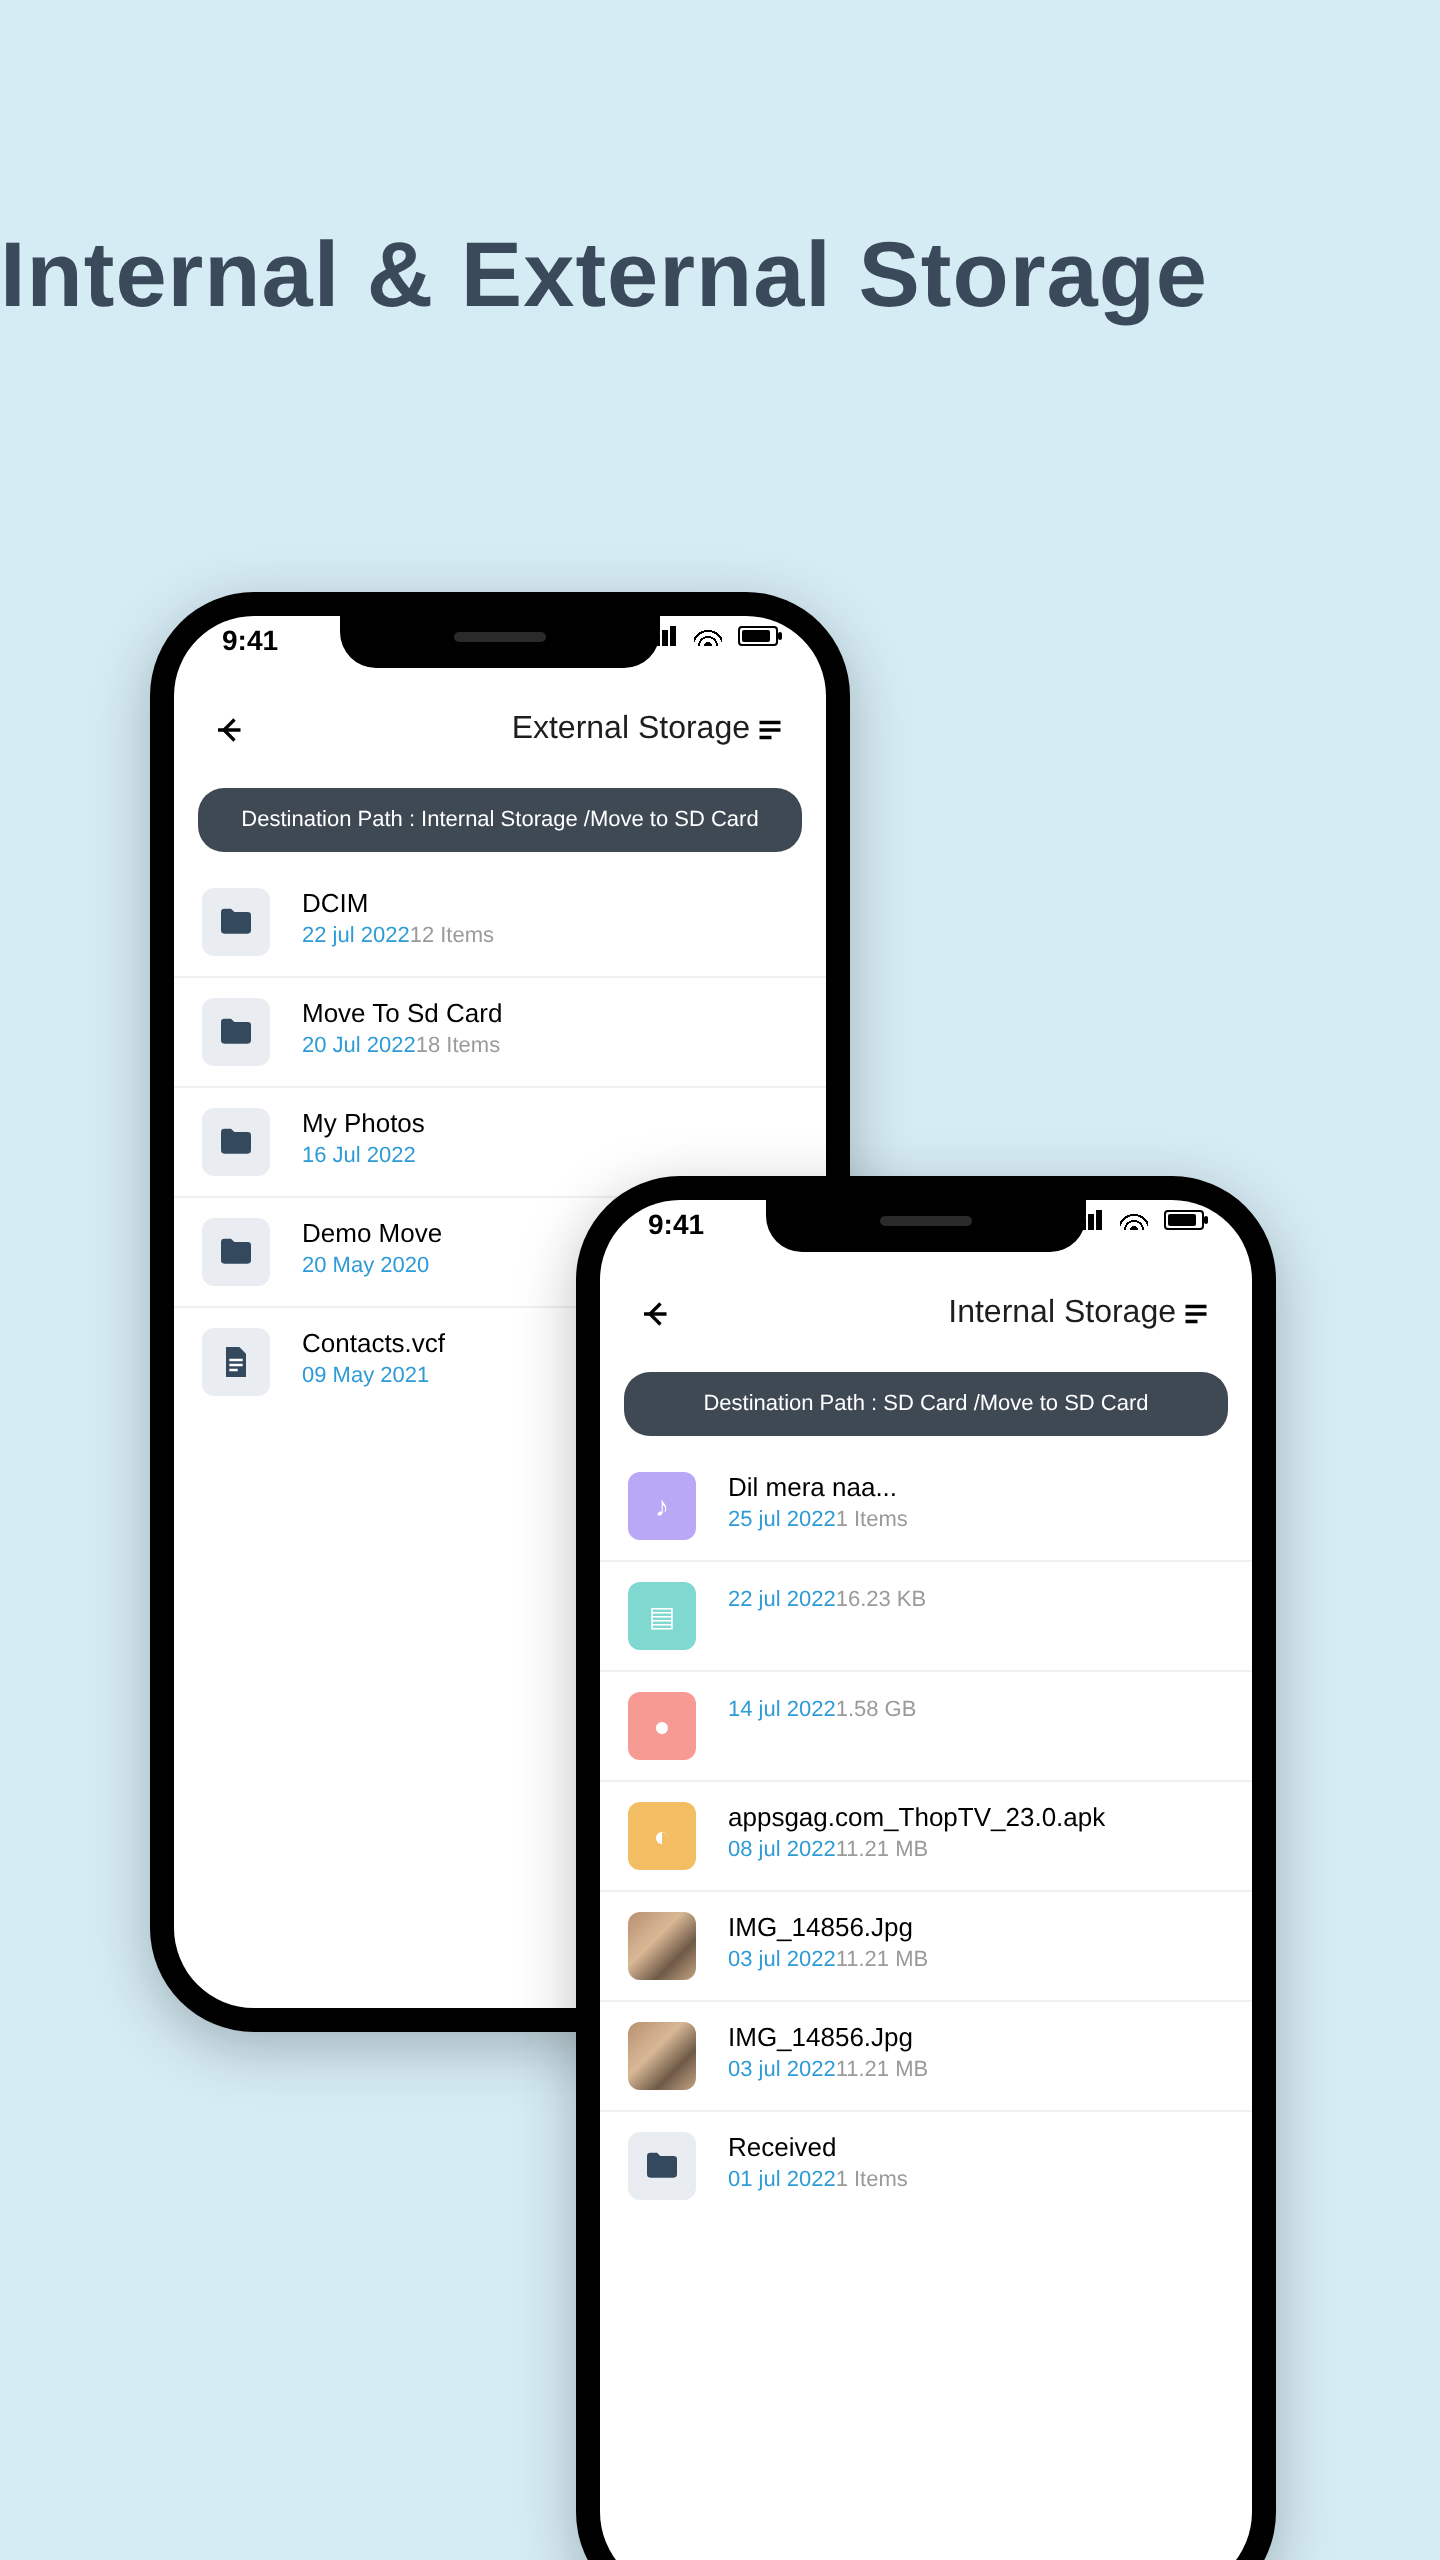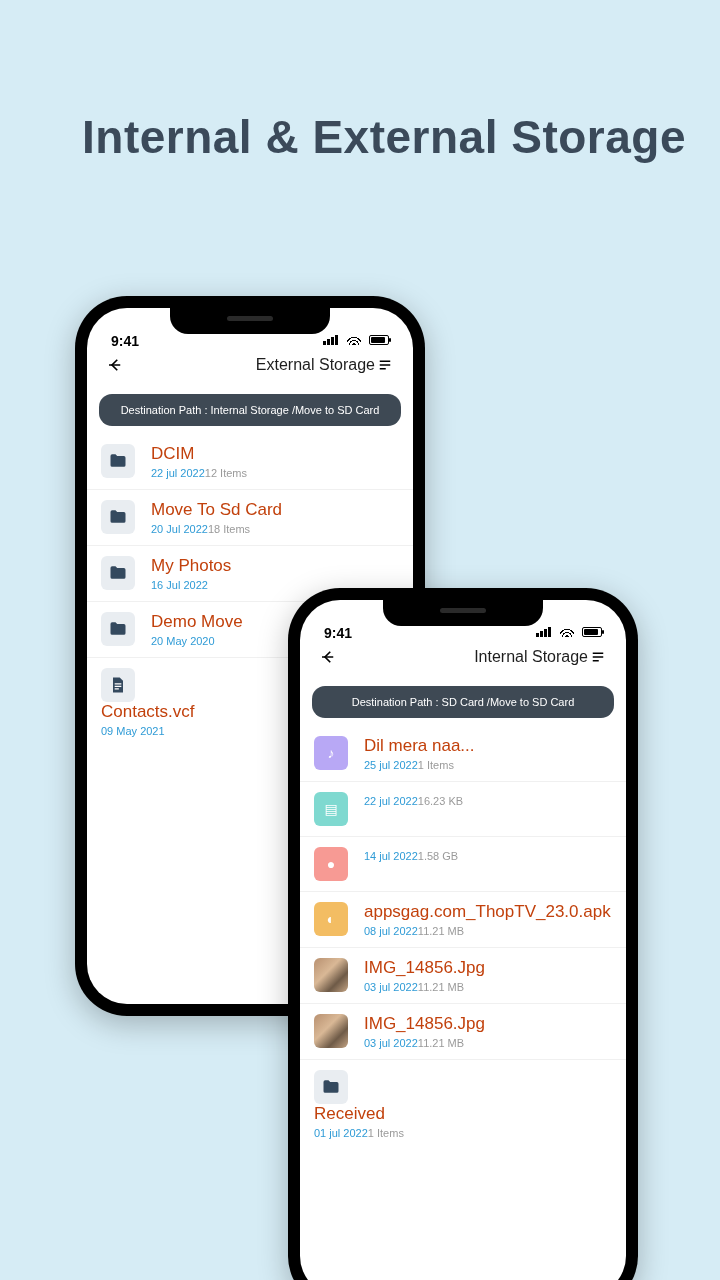--- a/index.html
+++ b/index.html
@@ -6,26 +6,24 @@
   body {
     width: 720px; height: 1280px;
     background: #d6ecf5;
     font-family: -apple-system, "Segoe UI", Arial, sans-serif;
     overflow: hidden;
     position: relative;
   }
   .headline {
     position: absolute;
     top: 110px; left: 0; right: 0;
-    text-align: center;
     font-size: 46px;
     font-weight: 600;
     color: #3b4a5a;
     letter-spacing: 0.5px;
-    margin-left: 48px;
   }
 
   
   .phone {
     position: absolute;
     width: 350px;
     height: 720px;
     background: #000;
     border-radius: 52px;
     padding: 12px;
@@ -53,23 +51,23 @@
   .notch::after{
     content:"";
     position:absolute;
     top:8px; left:50%; transform:translateX(-50%);
     width:46px; height:5px;
     background:#2a2a2a;
     border-radius:3px;
   }
 
   .statusbar {
-    position: absolute; top: 16px; left: 0; right: 0;
+    position: absolute; top: 4px; left: 0; right: 0;
     height: 34px;
-    display: flex; align-items: center;
+    display: flex; 
     padding: 0 24px;
     font-size: 14px; font-weight: 700;
     color: #000;
   }
   .statusbar .spacer { flex: 1; }
   .statusbar .icons { font-size: 12px; letter-spacing: 1px; }
   .sig-bars { display:inline-flex; align-items:flex-end; gap:1px; margin-right:4px;}
   .sig-bars span{ width:3px; background:#000; display:inline-block;}
   .sig-bars span:nth-child(1){height:4px;}
   .sig-bars span:nth-child(2){height:6px;}
@@ -108,42 +106,42 @@
     padding: 10px 6px;
     border-radius: 13px;
   }
 
   .list { margin: 8px 0 0 0; }
   .row {
     display: flex; align-items: flex-start;
     padding: 10px 14px;
     border-bottom: 1px solid #f0f0f0;
   }
-  .row:last-child{border-bottom:none;flex-direction:column;}
+  .row:last-child{border-bottom:none;}
   .thumb {
     width: 34px; height: 34px;
     border-radius: 6px;
     display: flex; align-items: center; justify-content: center;
     margin-right: 16px;
     flex-shrink: 0;
   }
   .thumb.folder { background:#e9edf1; }
   .thumb.folder svg{width:20px;height:20px;fill:#34495e;}
   .thumb.doc { background:#e9edf1; }
   .thumb.doc svg{width:20px;height:20px;fill:#34495e;}
   .thumb.music { background:#b8a8f5; }
   .thumb.file  { background:#7fd9d0; }
   .thumb.video { background:#f79a94; }
   .thumb.apk   { background:#f3bd63; }
   .thumb.image { background:#c7a68a; }
   .thumb .glyph{ color:#fff; font-size:14px; }
 
   .row .info { flex:1; min-width:0; }
   .row .name {
-    font-size: 17px; color:#c2410c;
+    font-size: 13px; color:#000000;
     white-space: nowrap; overflow: hidden; text-overflow: ellipsis;
   }
   .row .meta {
     display:flex; 
     font-size: 11px; margin-top: 3px;
   }
   .row .date { color:#2f9bd6; }
   .row .size { color:#9a9a9a; }
 
   

